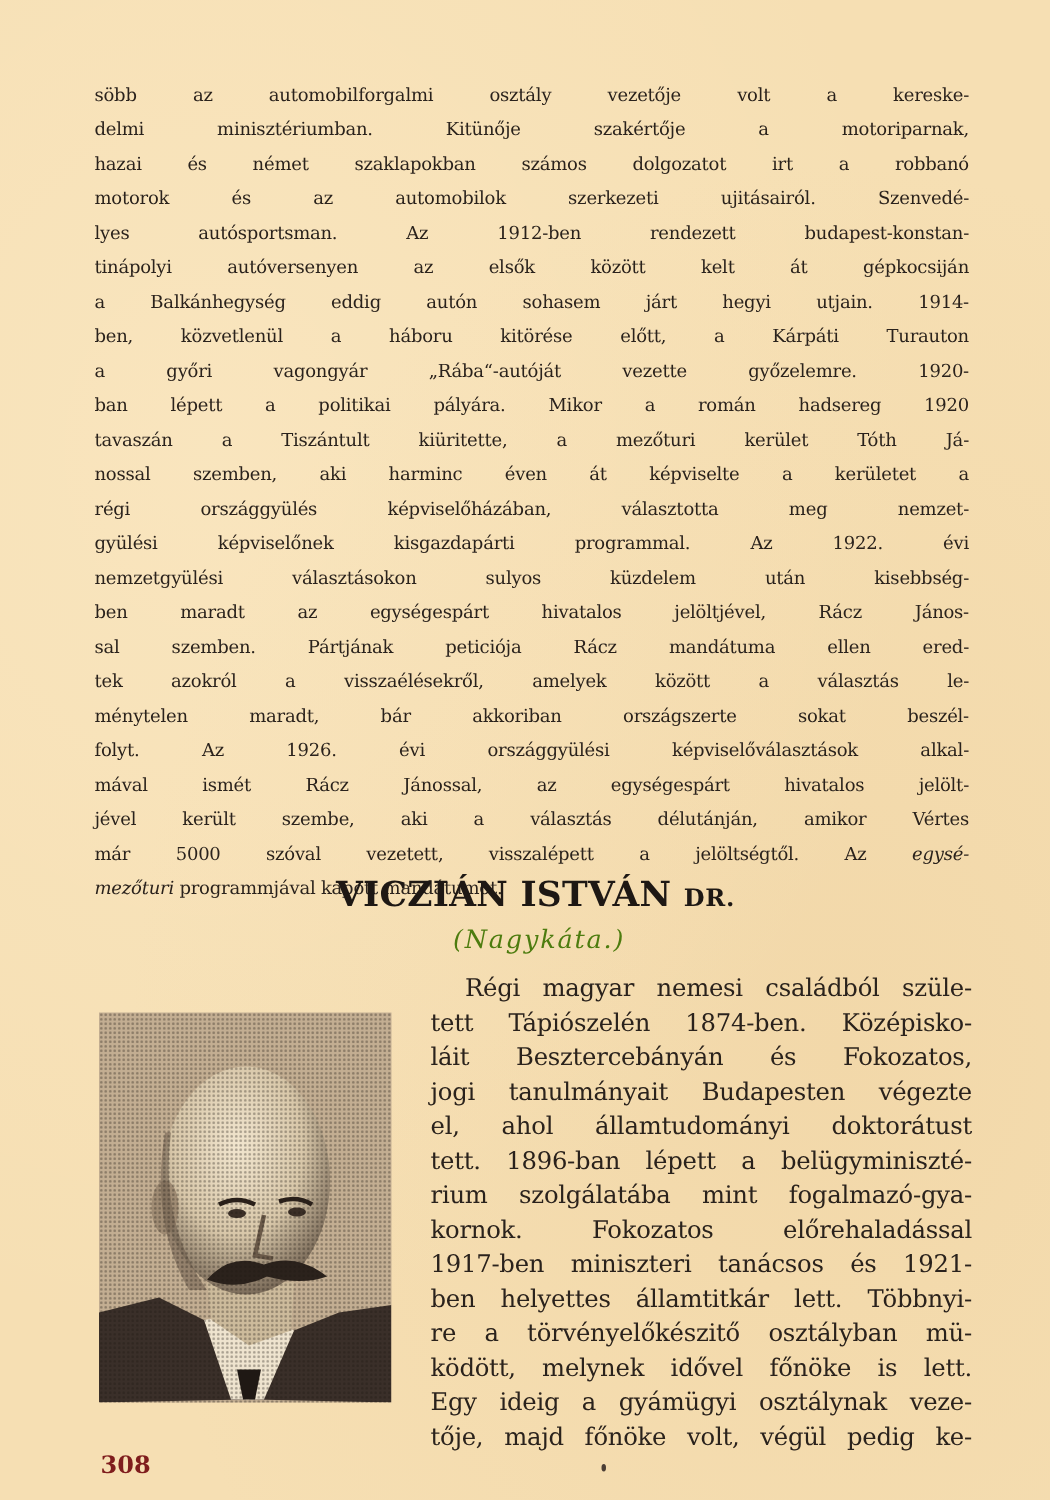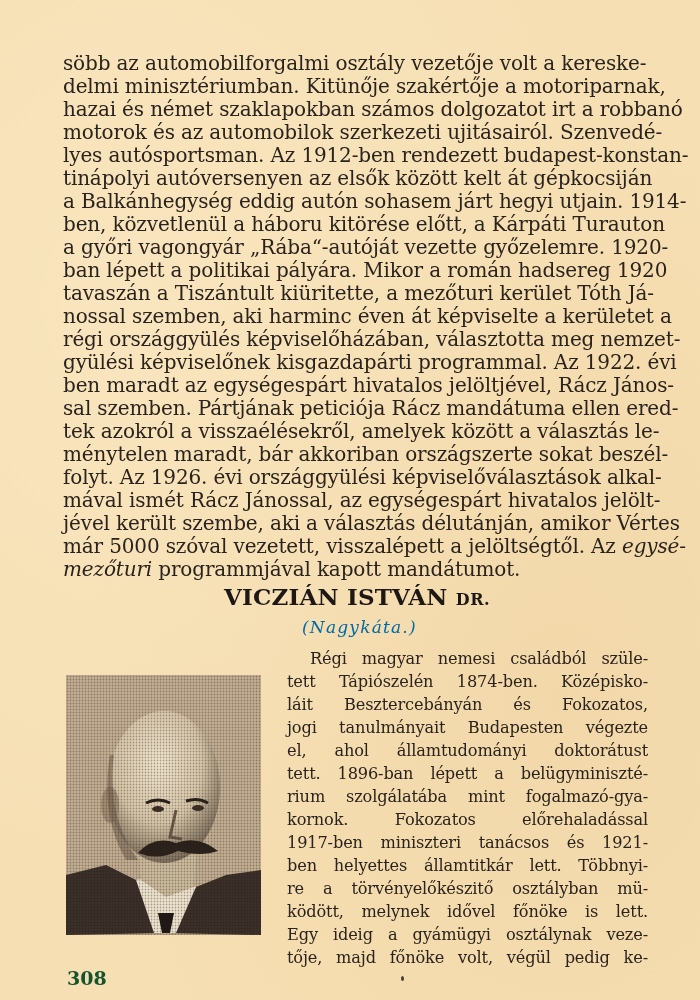--- a/index.html
+++ b/index.html
@@ -26,21 +26,21 @@
   .col-full {
     position: absolute;
     left: 63px;
     top: 52px;
     width: 583px;
   }
   .line {
     display: block;
     height: 23px;
     line-height: 23px;
-    font-size: 20px;
+    font-size: 12px;
     white-space: nowrap;
     text-align: justify;
     text-align-last: justify;
     letter-spacing: -0.15px;
   }
   .line.last {
     text-align-last: left;
   }
   .italic { font-style: italic; }
 
@@ -65,21 +65,21 @@
     display: inline-block;
     margin-left: 14px;
   }
   .subtitle {
     position: absolute;
     left: 302px;
     top: 617px;
     font-style: italic;
     font-size: 17px;
     letter-spacing: 1.2px;
-    color: #0369a1;
+    color: #4d7c0f;
   }
   .col-right {
     position: absolute;
     left: 287px;
     top: 647px;
     width: 361px;
   }
   .col-right .line {
     font-size: 16.2px;
   }
@@ -97,23 +97,23 @@
     background-color: #cbb79a;
     background-image: radial-gradient(rgba(40,30,25,0.35) 0.8px, rgba(0,0,0,0) 1.2px);
     background-size: 3px 3px;
   }
   .photo svg { display: block; }
 
   .page-number {
     position: absolute;
     left: 67px;
     top: 967px;
-    font-size: 19px;
+    font-size: 16px;
     font-weight: bold;
-    color: #14532d;
+    color: #7f1d1d;
   }
   .speck {
     position: absolute;
     left: 401px;
     top: 976px;
     width: 3px;
     height: 5px;
     background: #4b3e35;
     border-radius: 50%;
   }
@@ -131,20 +131,21 @@
     <span class="line">lyes autósportsman. Az 1912-ben rendezett budapest-konstan-</span>
     <span class="line">tinápolyi autóversenyen az elsők között kelt át gépkocsiján</span>
     <span class="line">a Balkánhegység eddig autón sohasem járt hegyi utjain. 1914-</span>
     <span class="line">ben, közvetlenül a háboru kitörése előtt, a Kárpáti Turauton</span>
     <span class="line">a győri vagongyár „Rába“-autóját vezette győzelemre. 1920-</span>
     <span class="line">ban lépett a politikai pályára. Mikor a román hadsereg 1920</span>
     <span class="line">tavaszán a Tiszántult kiüritette, a mezőturi kerület Tóth Já-</span>
     <span class="line">nossal szemben, aki harminc éven át képviselte a kerületet a</span>
     <span class="line">régi országgyülés képviselőházában, választotta meg nemzet-</span>
     <span class="line">gyülési képviselőnek kisgazdapárti programmal. Az 1922. évi</span>
+    <span class="line">nemzetgyülési választásokon sulyos küzdelem után kisebbség-</span>
     <span class="line">ben maradt az egységespárt hivatalos jelöltjével, Rácz János-</span>
     <span class="line">sal szemben. Pártjának peticiója Rácz mandátuma ellen ered-</span>
     <span class="line">tek azokról a visszaélésekről, amelyek között a választás le-</span>
     <span class="line">ménytelen maradt, bár akkoriban országszerte sokat beszél-</span>
     <span class="line">folyt. Az 1926. évi országgyülési képviselőválasztások alkal-</span>
     <span class="line">mával ismét Rácz Jánossal, az egységespárt hivatalos jelölt-</span>
     <span class="line">jével került szembe, aki a választás délutánján, amikor Vértes</span>
     <span class="line"><span>már 5000 szóval vezetett, visszalépett a jelöltségtől. Az </span><span class="italic">egysé-</span></span>
     <span class="line last"><span class="italic">mezőturi</span><span> programmjával kapott mandátumot.</span></span>
   </div>

